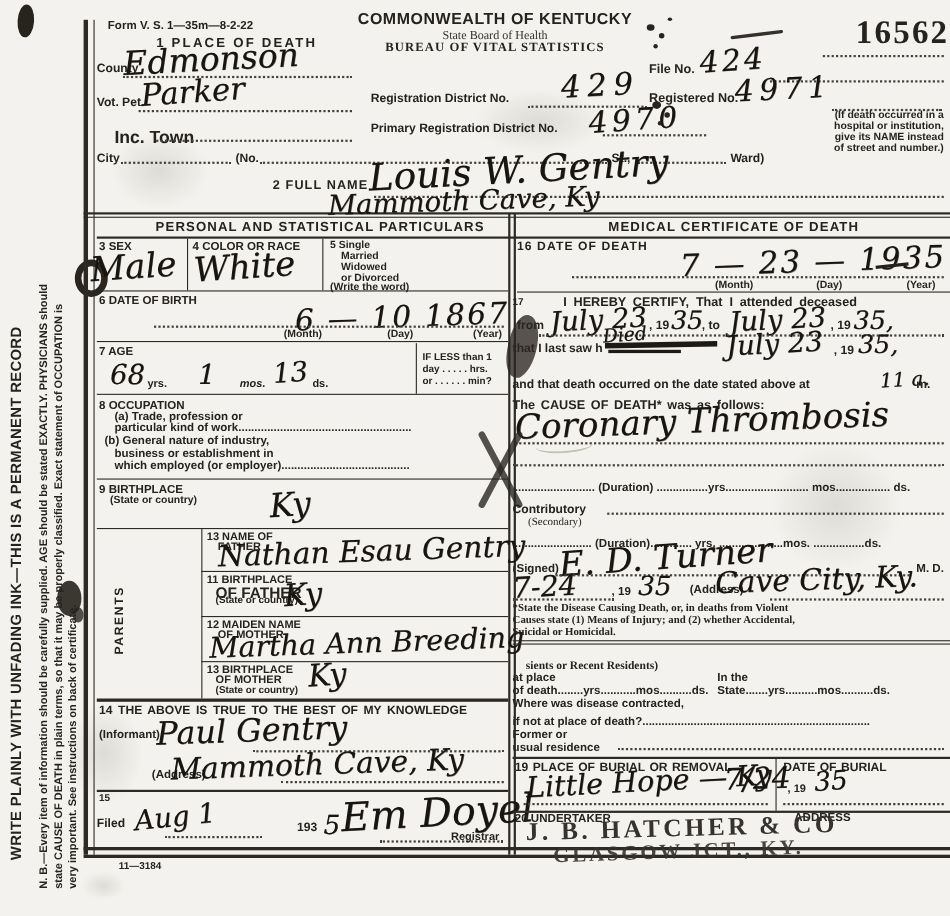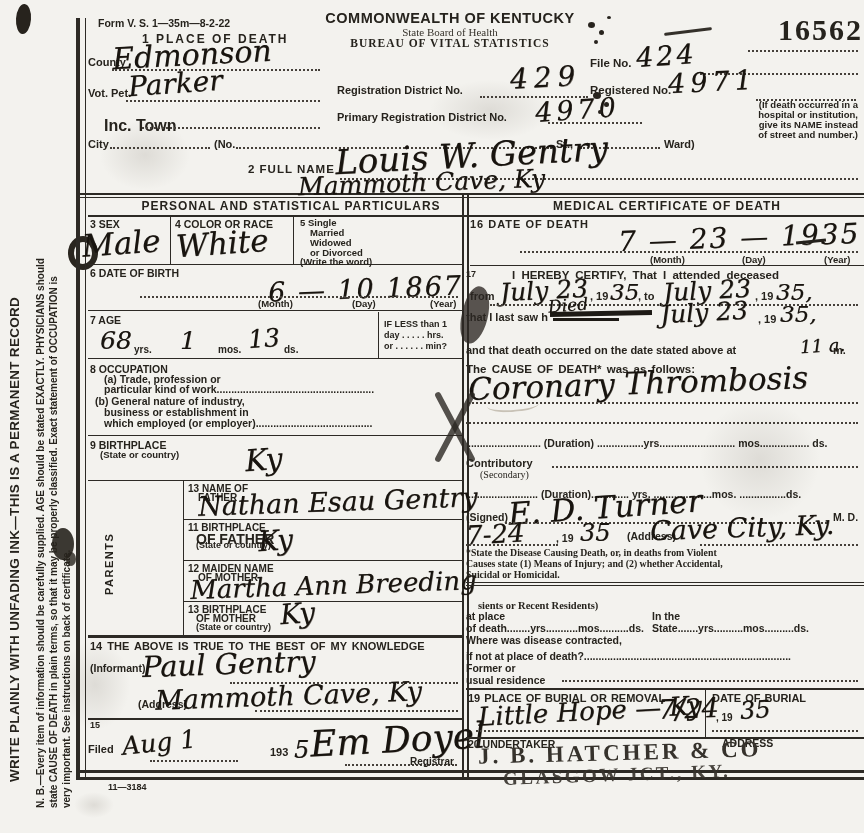--- a/index.html
+++ b/index.html
@@ -149,21 +149,21 @@
   <div class="a hw" style="left:268px;top:275px;font-size:27px;letter-spacing:2px;transform:rotate(-2deg);">6 — 10  1867</div>
   <div class="a dot" style="left:140px;top:280px;width:318px;height:16px;"></div>
   <div class="a lbl" style="left:258px;top:299px;font-size:9.5px;">(Month)</div>
   <div class="a lbl" style="left:352px;top:299px;font-size:9.5px;">(Day)</div>
   <div class="a lbl" style="left:430px;top:299px;font-size:9.5px;">(Year)</div>
 
   <div class="a lbl" style="left:90px;top:315px;font-size:10.5px;text-align:center;">7 AGE</div>
   <div class="a hw" style="left:100px;top:328px;font-size:25px;">68</div>
   <div class="a lbl" style="left:134px;top:345px;font-size:10px;">yrs.</div>
   <div class="a hw" style="left:180px;top:328px;font-size:25px;">1</div>
-  <div class="a lbl" style="left:218px;top:345px;font-size:10px;">mos.</div>
+  <div class="a lbl" style="left:218px;top:345px;font-size:10px;font-style:italic;">mos.</div>
   <div class="a hw" style="left:248px;top:326px;font-size:25px;transform:rotate(-4deg);">13</div>
   <div class="a lbl" style="left:284px;top:345px;font-size:10px;">ds.</div>
   <div class="a lbl" style="left:384px;top:320px;font-size:9px;">IF LESS than 1</div>
   <div class="a lbl" style="left:384px;top:331px;font-size:9px;">day . . . . . hrs.</div>
   <div class="a lbl" style="left:384px;top:342px;font-size:9px;">or . . . . . . min?</div>
 
   <div class="a lbl" style="left:90px;top:364px;font-size:10.5px;">8 OCCUPATION</div>
   <div class="a lbl" style="left:104px;top:374px;font-size:10.5px;">(a) Trade, profession or</div>
   <div class="a lbl" style="left:104px;top:384px;font-size:10.5px;">particular kind of work......................................................</div>
   <div class="a lbl" style="left:95px;top:396px;font-size:10.5px;">(b) General nature of industry,</div>

